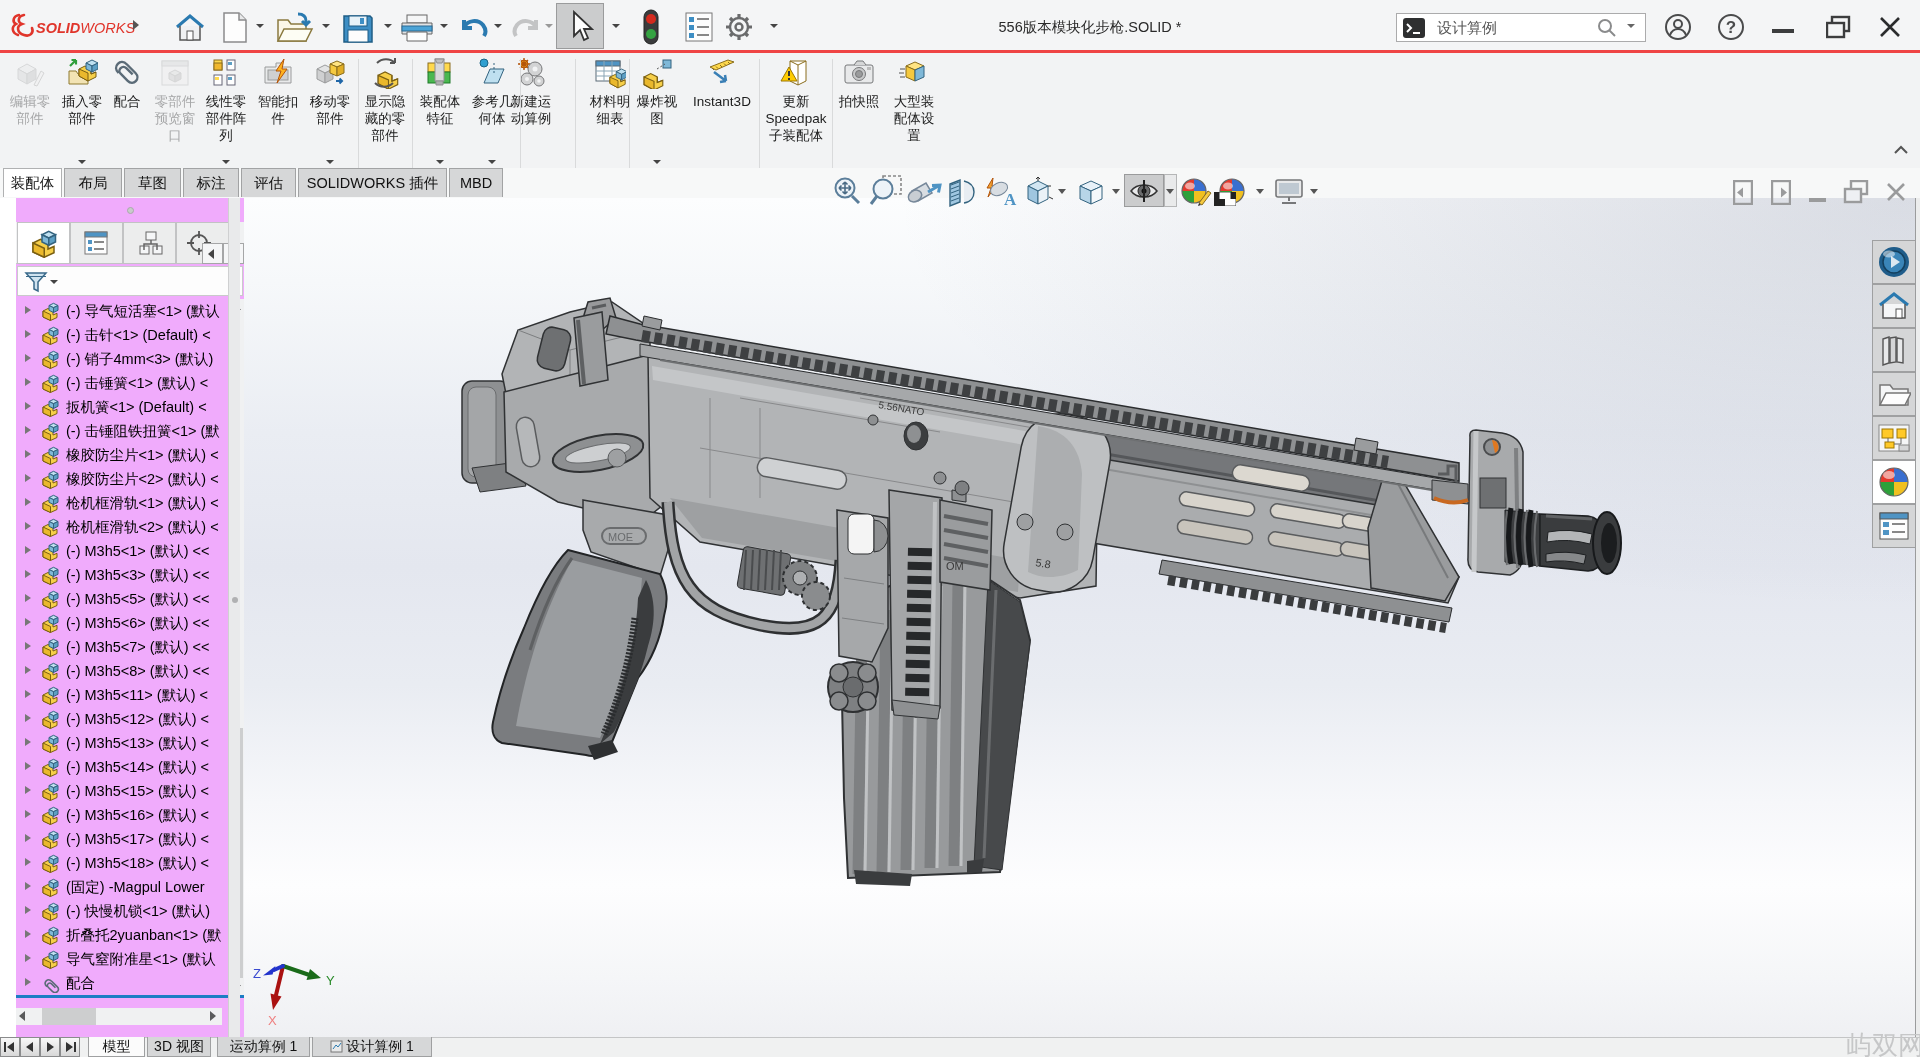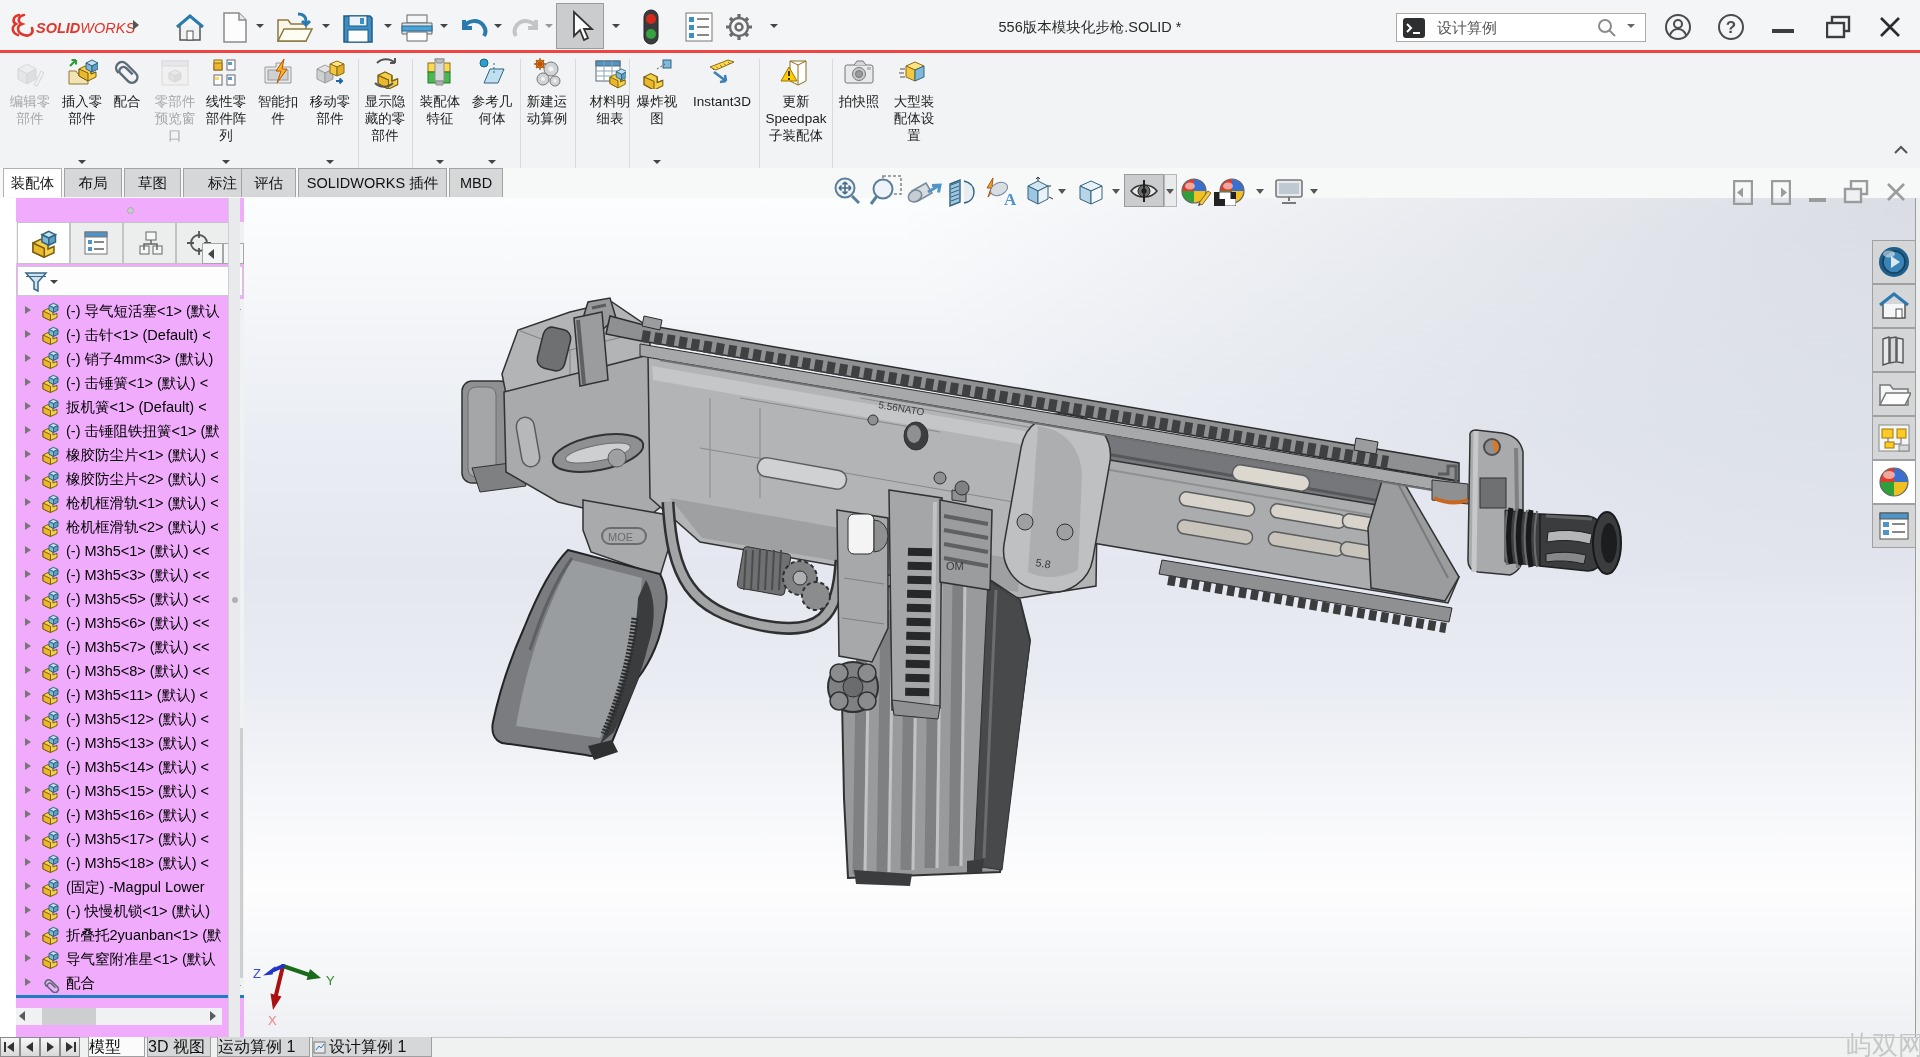--- a/index.html
+++ b/index.html
@@ -18,21 +18,21 @@
 .trow .txt{position:absolute;left:50px;top:3px}
 .trow svg{position:absolute;left:26px;top:2px}
 #splitter{position:absolute;left:228px;top:198px;width:12px;height:839px;background:#e9eaeb;border-left:1px solid #cfd0d1;z-index:5}
 #viewport{position:absolute;left:240px;top:198px;width:1675px;height:839px;background:linear-gradient(180deg,#fcfdfe 0%,#f6f8fa 10%,#eaedf3 28%,#e4e7ef 44%,#e9ecf2 58%,#f6f7fa 72%,#fdfdfe 82%,#f5f6f8 93%,#eff0f3 100%)}
 #viewport .hshade{position:absolute;left:0;top:0;width:100%;height:100%;background:radial-gradient(1500px 600px at 100% 0%,rgba(96,106,136,0.22),rgba(96,106,136,0) 68%)}
 #rsidebar{position:absolute;left:1872px;top:240px;width:44px;height:312px;z-index:6}
 .sbtn{position:absolute;left:0;width:44px;height:44px;background:#d5d6d7;border:1px solid #9fa0a1}
 .sbtn.active{background:#fff}
 #statusbar{position:absolute;left:0;top:1037px;width:1920px;height:20px;background:#f0f1f1;border-top:1px solid #c4c5c6}
 #rightedge{position:absolute;left:1915px;top:198px;width:5px;height:839px;background:#eceded;border-left:1px solid #9b9c9d;z-index:7}
-.btab{position:absolute;top:0;height:20px;background:#d6d7d8;border:1px solid #9fa0a1;border-top:none;font-size:16px;color:#111;text-align:left;line-height:19px}
+.btab{position:absolute;top:0;height:20px;background:#d6d7d8;border:1px solid #9fa0a1;border-top:none;font-size:14px;color:#111;text-align:center;line-height:19px}
 .btab.active{background:#fbfbfb}
 .hud{position:absolute;z-index:8}
 </style></head><body>
 <div id="titlebar">
     <svg class="abs" style="left:8px;top:11px" width="140" height="32" viewBox="0 0 140 32">
 <g fill="none" stroke="#e0352b" stroke-width="2.6" stroke-linecap="round">
         <path d="M10 24 C4 22 3 16 8 13 C4 11 5 5 11 4"></path>
         <path d="M16 4 C10 5 9 11 14 13 C8 15 9 22 16 24 C22 26 26 22 24 17"></path>
       </g>
 <text x="28" y="22" font-family="Liberation Sans" font-style="italic" font-weight="bold" font-size="14.5" fill="#e0352b">SOLID<tspan font-weight="normal">WORKS</tspan></text>
@@ -214,21 +214,21 @@
           <path d="M11 2 l9 0 l-2 4 l-5 0 Z" fill="#bfc0c1" stroke="#8e8f90"></path>
           <path d="M12 24 l7 0 l0 4 l-7 0 Z" fill="#aeafb0" stroke="#8e8f90"></path>
         </svg></div>装配体<br>特征</div>
     <div class="abs" style="left:436px;top:97px"><div class="caret"></div></div>
     <div class="rbtn" style="left:460px;width:64px"><div style="height:38px;padding-top:2px"><svg width="32" height="32" viewBox="0 0 32 32">
           <circle cx="8" cy="6" r="4" fill="#2f9fd0" stroke="#1b6486"></circle>
           <path d="M14 12 L28 12 L22 26 L8 26 Z" fill="#bfe0f0" stroke="#33637f"></path>
           <path d="M18 16 l0 -12" stroke="#33637f" stroke-dasharray="2 2"></path>
         </svg></div>参考几<br>何体</div>
     <div class="abs" style="left:488px;top:97px"><div class="caret"></div></div>
-    <div class="rbtn" style="left:515px;width:64px"><div style="height:38px;padding-top:2px"><svg width="32" height="32" viewBox="0 0 32 32">
+    <div class="rbtn" style="left:499px;width:64px"><div style="height:38px;padding-top:2px"><svg width="32" height="32" viewBox="0 0 32 32">
           <circle cx="9" cy="7" r="4" fill="#ffb21e" stroke="#b3540a"></circle>
           <path d="M9 1 l0 12 M3 7 l12 0 M5 3 l8 8 M13 3 l-8 8" stroke="#b3540a" stroke-width="1.4"></path>
           <g fill="#d2d3d4" stroke="#77787a">
             <circle cx="20" cy="12" r="7"></circle>
             <circle cx="12" cy="22" r="6"></circle>
             <circle cx="24" cy="24" r="5"></circle>
           </g>
           <circle cx="20" cy="12" r="2.5" fill="#f2f3f4"></circle>
           <circle cx="12" cy="22" r="2" fill="#f2f3f4"></circle>
           <circle cx="24" cy="24" r="1.8" fill="#f2f3f4"></circle>
@@ -291,21 +291,21 @@
     <div class="rsep" style="left:759px"></div>
     <div class="rsep" style="left:832px"></div>
     <svg class="abs" style="left:1893px;top:90px" width="16" height="12" viewBox="0 0 16 12">
       <path d="M2 10 L8 4 L14 10" fill="none" stroke="#555" stroke-width="2"></path>
     </svg>
   </div>
 <div id="tabrow">
     <div class="rtab active" style="left:3px;width:59px">装配体</div>
     <div class="rtab" style="left:64px;width:58px">布局</div>
     <div class="rtab" style="left:124px;width:57px">草图</div>
-    <div class="rtab" style="left:183px;width:79px">标注</div>
+    <div class="rtab" style="left:183px;width:56px">标注</div>
     <div class="rtab" style="left:241px;width:55px">评估</div>
     <div class="rtab" style="left:298px;width:149px">SOLIDWORKS 插件</div>
     <div class="rtab" style="left:449px;width:54px">MBD</div>
   </div>
 <div id="viewport">
     <div class="hshade"></div>
     <svg class="abs" style="left:0;top:0" width="1675" height="839" viewBox="0 0 1675 839">
       <rect x="222" y="183" width="48" height="102" rx="10" fill="#8e9092" stroke="#303234" stroke-width="1.5"></rect>
       <rect x="228" y="189" width="28" height="90" rx="8" fill="#a4a6a8" stroke="#6a6c6e"></rect>
       <path d="M232 270 L278 264 L286 288 L240 294 Z" fill="#7e8082" stroke="#303234"></path>

